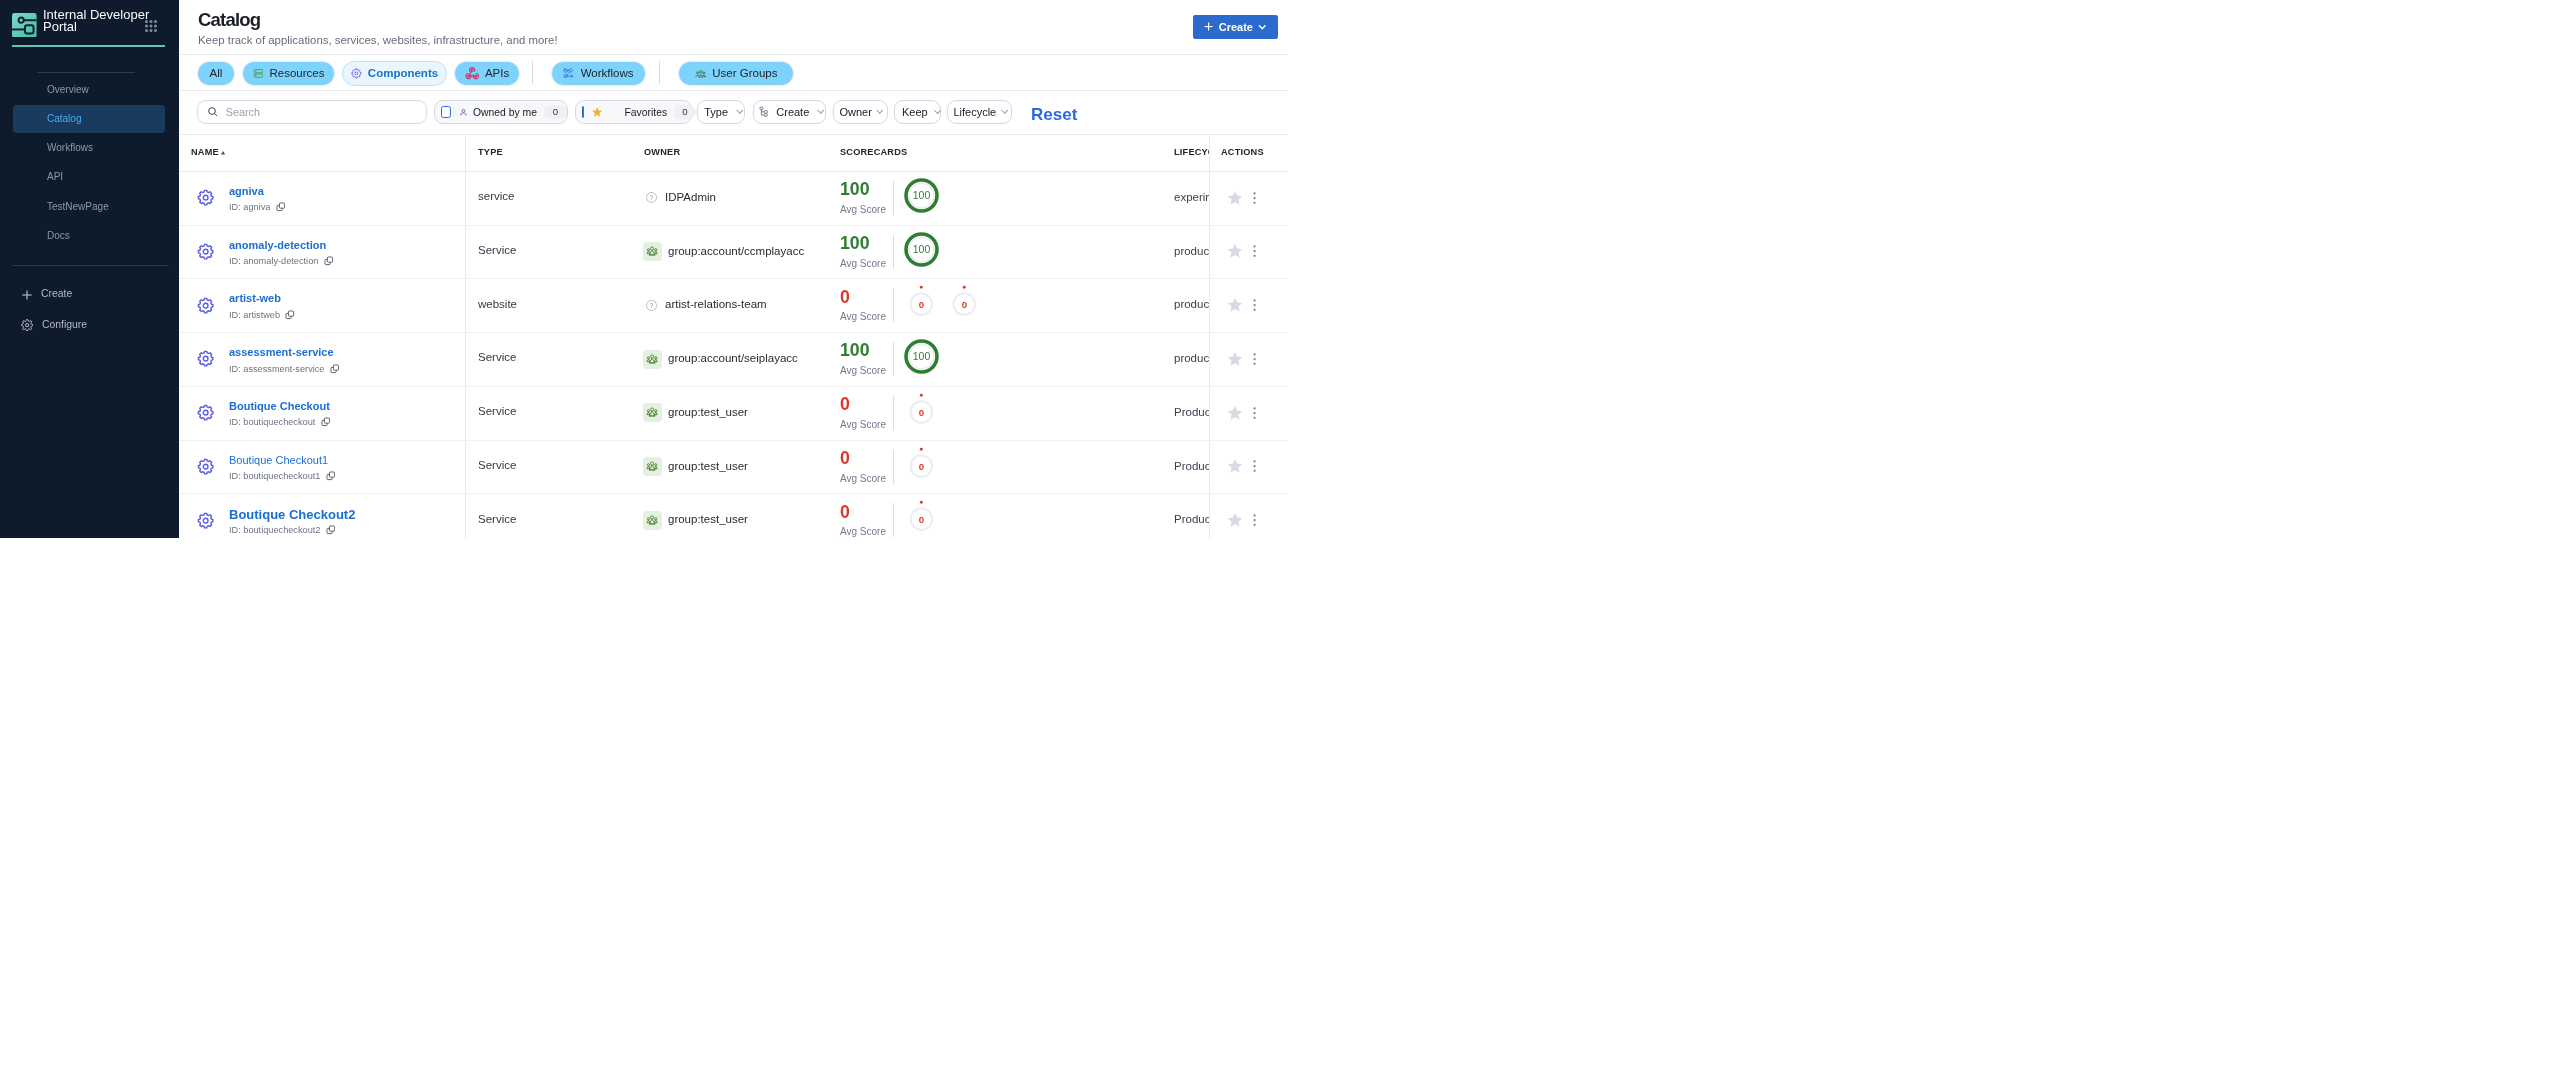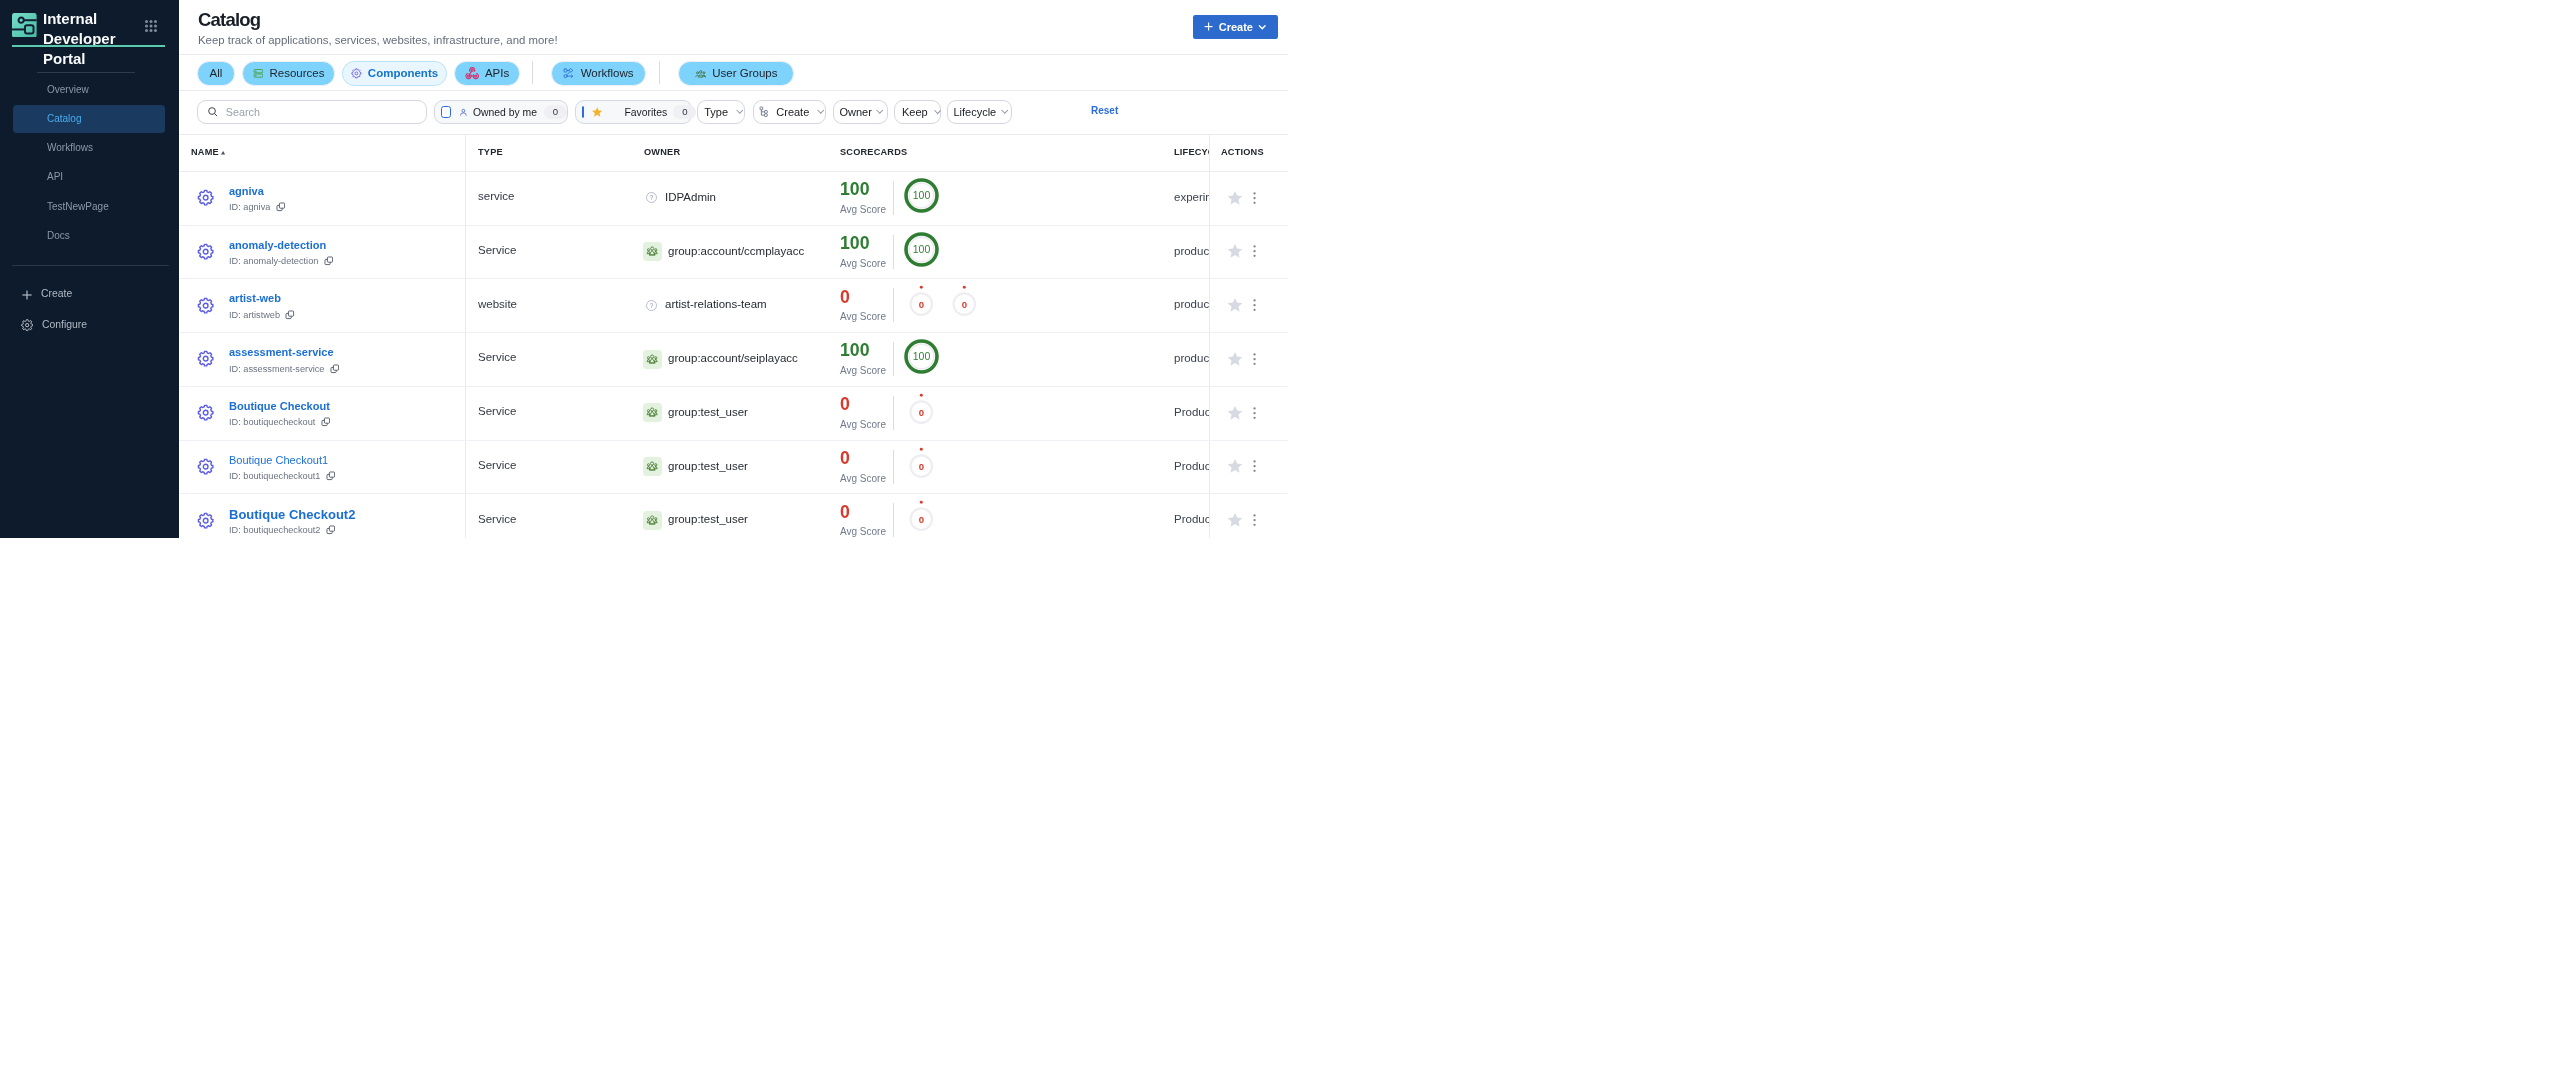--- a/index.html
+++ b/index.html
@@ -21,21 +21,21 @@
           </linearGradient>
         </defs>
         <rect width="32" height="32" rx="3.2" fill="url(#lg)"></rect>
         <g stroke="#121f33" stroke-width="2.6" fill="none">
           <circle cx="11.9" cy="9.4" r="3.4"></circle>
           <line x1="15.3" y1="9.4" x2="32" y2="9.4"></line>
           <line x1="0" y1="21.4" x2="16.9" y2="21.4"></line>
           <rect x="16.9" y="16.1" width="11.1" height="10.6" rx="2.6"></rect>
         </g>
       </svg>
-<div class="abs" style="left:43px;top:8.5px;width:115px;font-size:15px;font-weight:bold;color:#fafbfc;line-height:20px">Internal Developer<br>Portal</div>
+<div class="abs" style="left:43px;top:8.5px;width:115px;font-size:13px;font-weight:normal;color:#fafbfc;line-height:12px">Internal Developer<br>Portal</div>
 <svg class="abs" style="left:145px;top:19.6px" width="12" height="12" viewBox="0 0 15.5 15.5" fill="#7e8a9b">
         <circle cx="1.95" cy="1.95" r="1.95"></circle>
         <circle cx="7.75" cy="1.95" r="1.95"></circle>
         <circle cx="13.55" cy="1.95" r="1.95"></circle>
         <circle cx="1.95" cy="7.75" r="1.95"></circle>
         <circle cx="7.75" cy="7.75" r="1.95"></circle>
         <circle cx="13.55" cy="7.75" r="1.95"></circle>
         <circle cx="1.95" cy="13.55" r="1.95"></circle>
         <circle cx="7.75" cy="13.55" r="1.95"></circle>
         <circle cx="13.55" cy="13.55" r="1.95"></circle>
@@ -182,21 +182,21 @@
       <span class="chev" style="margin-left:5.4px"></span>
     </div>
 <div class="fbox" style="left:894px;width:47px">
       <span style="margin-left:7px">Keep</span>
       <span class="chev" style="margin-left:7.7px"></span>
     </div>
 <div class="fbox" style="left:947px;width:65px">
       <span style="margin-left:5.4px">Lifecycle</span>
       <span class="chev" style="margin-left:6.2px"></span>
     </div>
-<div class="abs" style="left:1091px;top:105px;font-size:10px;font-weight:bold;color:#2b6be0">Reset</div>
+<div class="abs" style="left:1031px;top:105px;font-size:17px;font-weight:bold;color:#2b6be0">Reset</div>
 <div class="abs" style="left:179px;top:134px;width:1109px;height:0.8px;background:#e9ebf1"></div>
 <div class="abs hdr-label" style="left:191px;top:147px">NAME</div>
 <svg class="abs" style="left:221px;top:151px" width="4.2" height="3.5" viewBox="0 0 10 8" fill="#4a4f63">
       <path d="M5 0 L10 8 H0 Z"></path>
     </svg>
 <div class="abs hdr-label" style="left:478px;top:147px">TYPE</div>
 <div class="abs hdr-label" style="left:644px;top:147px">OWNER</div>
 <div class="abs hdr-label" style="left:840px;top:147px">SCORECARDS</div>
 <div class="abs hdr-label" style="left:1174px;top:147px;width:35px;overflow:hidden;white-space:nowrap">LIFECYCLE</div>
 <div class="abs hdr-label" style="left:1221px;top:147px">ACTIONS</div>

